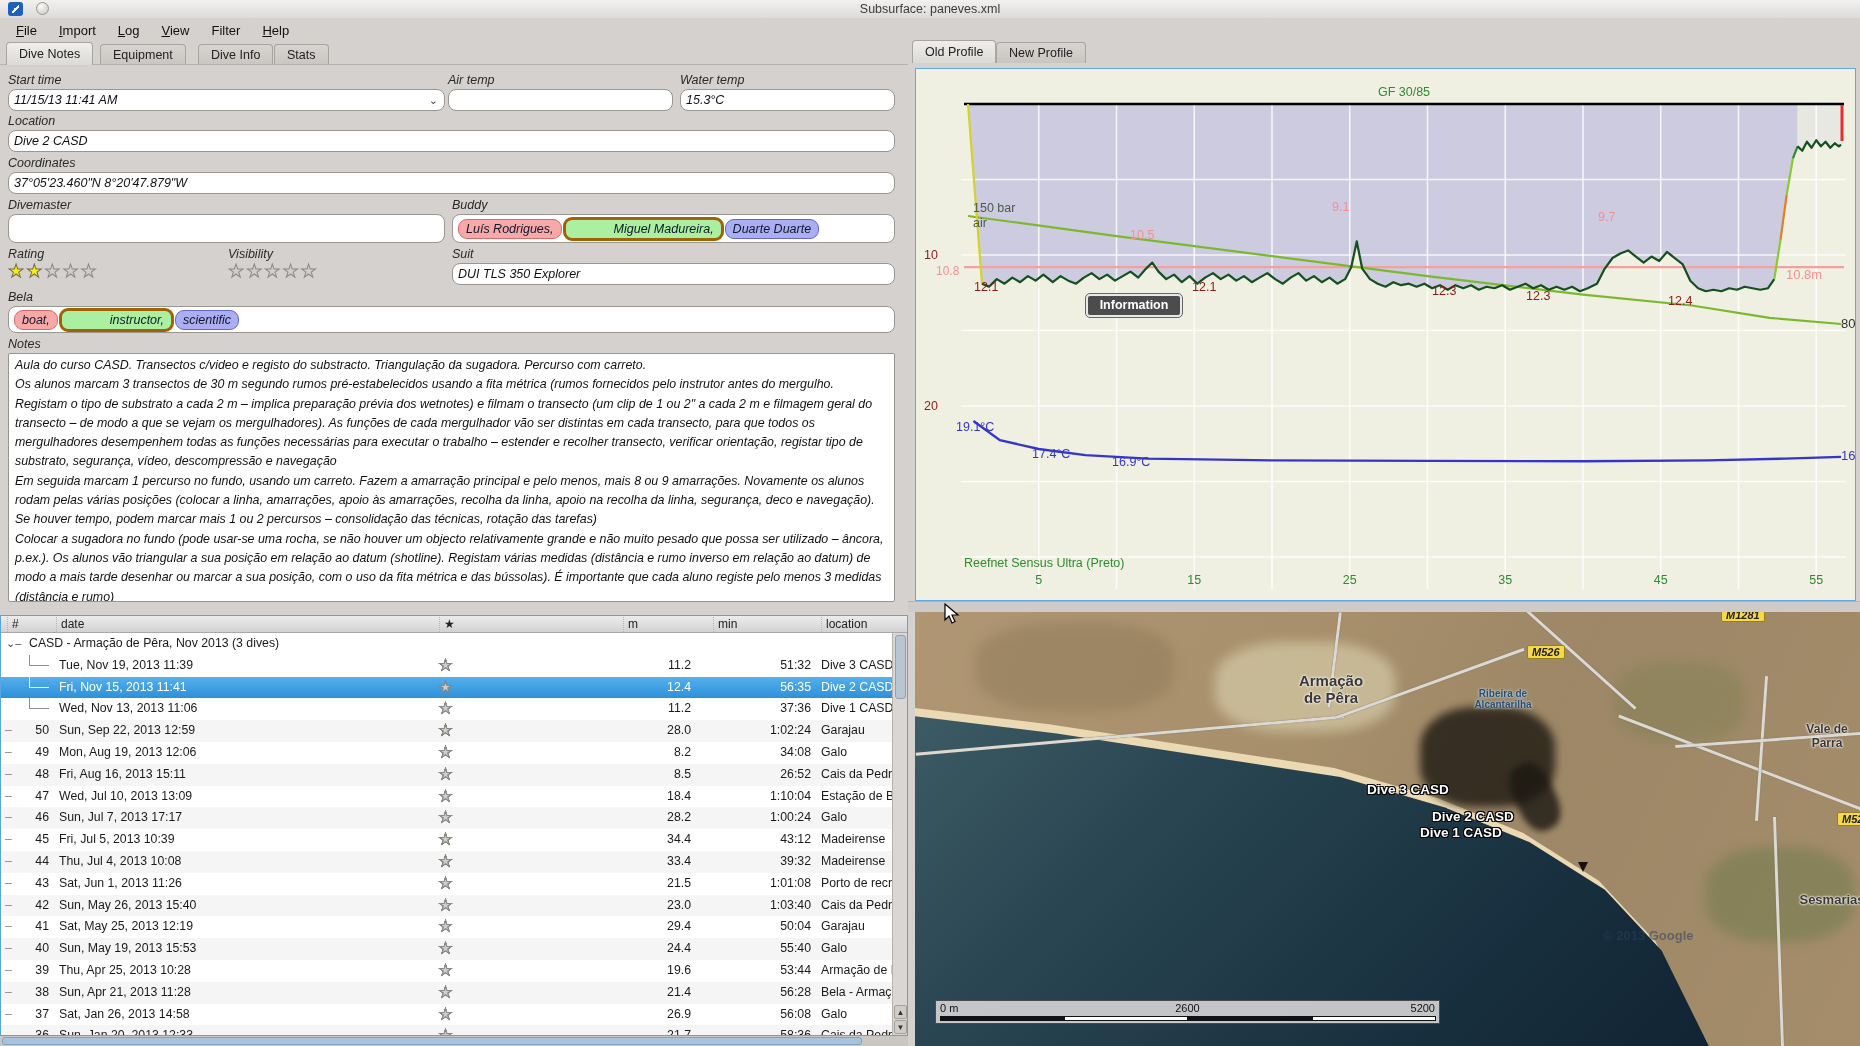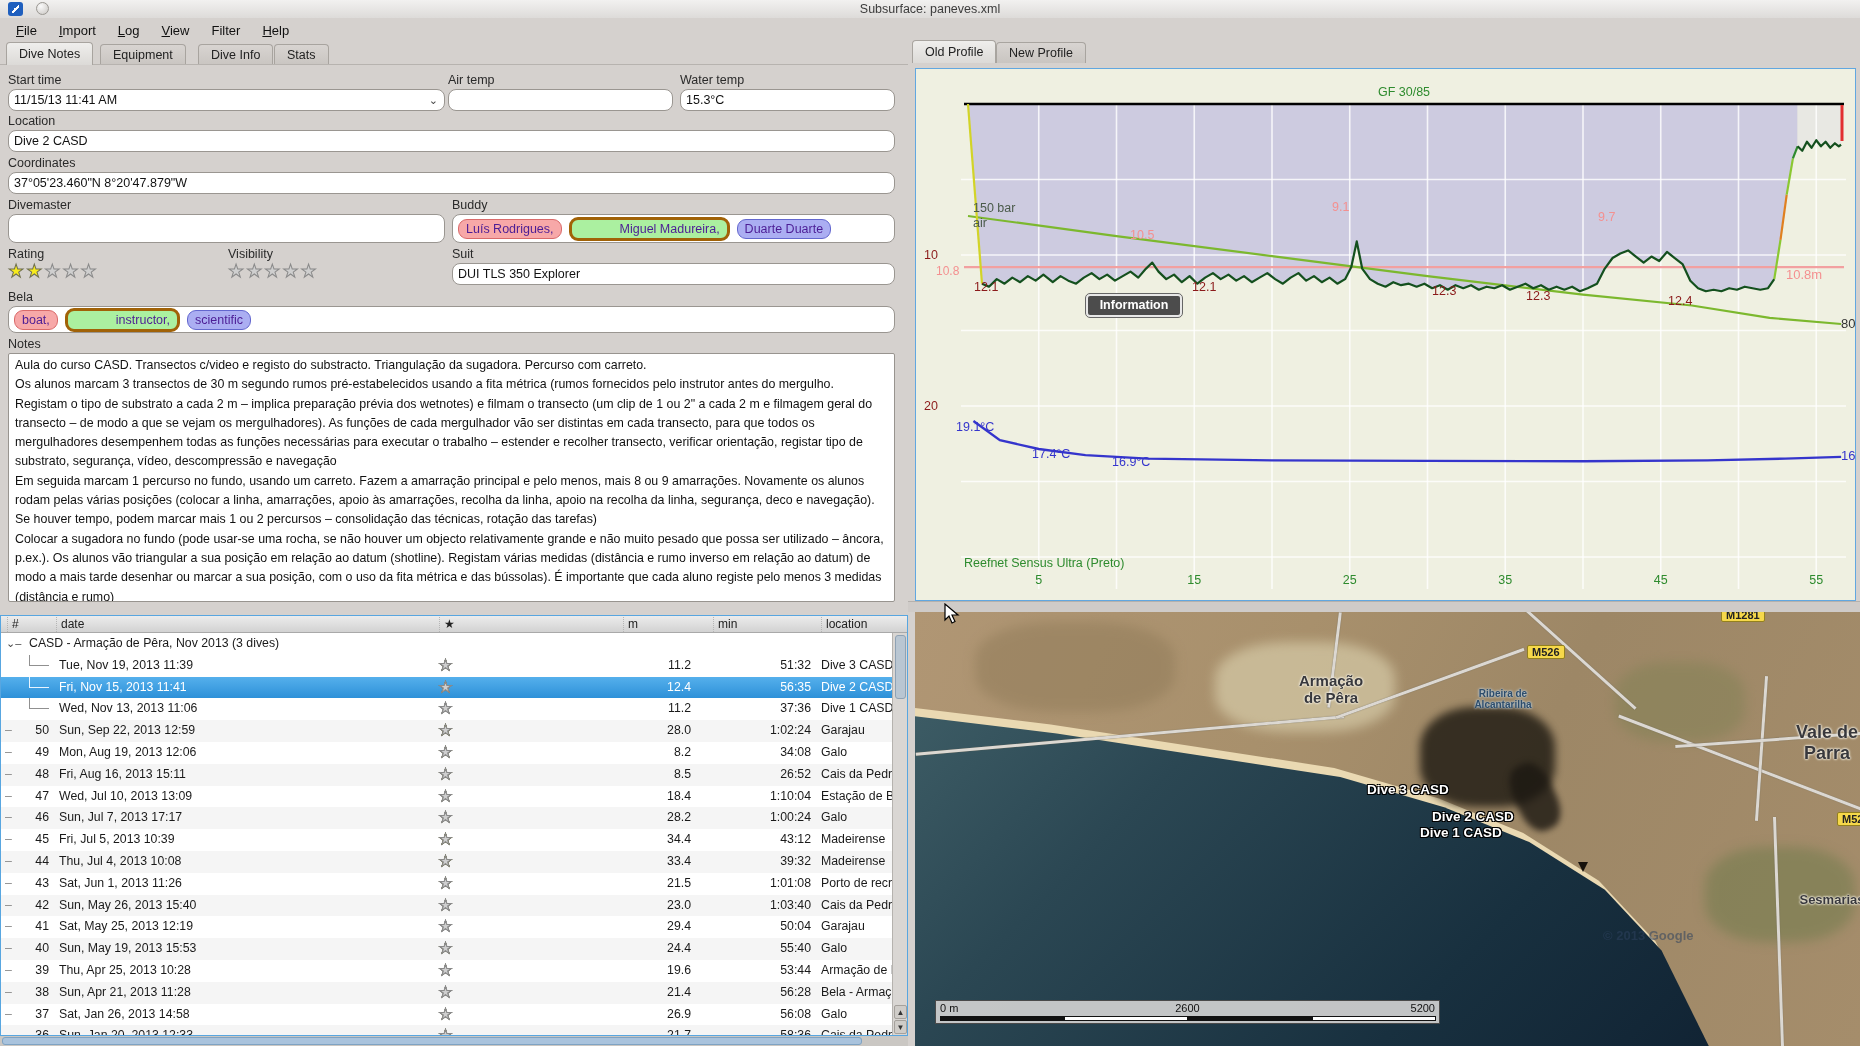--- a/index.html
+++ b/index.html
@@ -21,22 +21,22 @@
   .menu-item u{text-decoration:underline;}
   
   .tab{position:absolute;border:1px solid #a8a49f;border-bottom:none;border-radius:4px 4px 0 0;
     font-size:12.5px;padding:3px 12px;background:linear-gradient(#d8d4d1,#c9c5c1);color:#222;}
   .tab.active{background:linear-gradient(#efeeec,#dcdad7);padding:4px 12px;z-index:3;}
   
   .flabel{position:absolute;font-size:12.5px;color:#2a2a2a;}
   .input{position:absolute;background:#fff;border:1px solid #9a9691;border-radius:8px;
     font-size:12.5px;padding:2px 5px;color:#111;display:flex;align-items:center;overflow:hidden;}
   .combo-arrow{position:absolute;right:6px;top:4px;font-size:11px;color:#444;}
-  .pill{display:inline-block;border-radius:9px;padding:0px 7px;margin-right:7px;font-size:12.5px;
-    line-height:18px;color:#4c1d95;}
+  .pill{display:inline-block;border-radius:9px;padding:0px 7px;margin-right:1px;font-size:12.5px;
+    line-height:18px;color:#0f172a;}
   .pill.pink{background:#f7a8a8;border:1px solid #d96a6a;}
   .pill.green{background:#abf0a0;border:3px solid #a16207;padding-left:48px;}
   .pill.blue{background:#abaef2;border:1px solid #6367ce;}
   .starrow{position:absolute;letter-spacing:2px;}
   .star{font-size:18px;-webkit-text-stroke:1px #6f6f52;}
   .star.on{color:#f8ec1c;}
   .star.off{color:#cfcfcf;-webkit-text-stroke:1px #8a8a8a;}
   #notes-box{position:absolute;background:#fff;border:1px solid #98948f;border-radius:2px;
     font-size:12.4px;line-height:19.3px;padding:2px 6px;white-space:pre-line;color:#111;overflow:hidden;}
   
@@ -82,21 +82,21 @@
   #beach{position:absolute;left:-6px;top:-9px;width:100%;height:100%;background:#ead9b2;
     clip-path:polygon(0% 24%,15% 28%,30% 33%,45% 38%,56% 45%,65% 53%,73% 64%,79% 78%,84% 100%,0% 100%);}
   #sea{position:absolute;left:0;top:0;width:100%;height:100%;
     background:linear-gradient(135deg,#42626a 0%,#2b4753 30%,#18303f 65%,#0e1e2f 100%);
     clip-path:polygon(0% 24%,15% 28%,30% 33%,45% 38%,56% 45%,65% 53%,73% 64%,79% 78%,84% 100%,0% 100%);}
   .road{position:absolute;height:2.5px;background:#dcd8d2;box-shadow:0 0 1px #66604f;}
   .map-label{position:absolute;font-weight:bold;color:#38383c;white-space:pre-line;text-align:center;
     text-shadow:0 0 3px #f4efe3,0 0 2px #f4efe3,0 0 2px #f4efe3;}
   .map-label.water{color:#2e4d6b;text-shadow:0 0 3px #bed3e4,0 0 2px #bed3e4;}
   .badge{position:absolute;background:#f6d84a;border:1px solid #93801e;border-radius:2px;
-    font-size:11px;font-weight:bold;padding:0px 4px;color:#222;}
+    font-size:11px;font-weight:bold;padding:0px 4px;color:#222;font-style:italic;}
   .dive-label{position:absolute;color:#fff;font-weight:bold;font-size:13.5px;white-space:nowrap;
     text-shadow:-1px -1px 0 #000,1px -1px 0 #000,-1px 1px 0 #000,1px 1px 0 #000;}
   #marker{position:absolute;width:0;height:0;border-left:5px solid transparent;border-right:5px solid transparent;
     border-top:10px solid #17120c;}
   #scalebar{position:absolute;left:20px;top:388px;width:505px;height:24px;background:rgba(208,208,208,.93);
     border:1px solid #4a4a4a;font-size:11px;color:#111;}
   .seg{position:absolute;top:15px;height:5px;border:1px solid #111;}
   #copyright{position:absolute;left:688px;top:316px;font-size:13px;color:rgba(45,65,95,.55);font-weight:bold;}
   
   #cursor{position:absolute;left:944px;top:603px;z-index:50;}
@@ -126,21 +126,21 @@
       <div class="tab" style="left: 100px; top: 44px;">Equipment</div>
       <div class="tab" style="left: 198px; top: 44px;">Dive Info</div>
       <div class="tab" style="left: 274px; top: 44px;">Stats</div>
     </div>
 
   <div id="tabs-right">
       <div class="tab active" style="left: 912px; top: 40px;">Old Profile</div>
       <div class="tab" style="left: 996px; top: 42px;">New Profile</div>
     </div>
 
-  <div id="form" style="position:absolute;left:0;top:64px;width:908px;height:551px;border-top:1px solid #b7b3af;">
+  <div id="form" style="position:absolute;left:0;top:64px;width:908px;height:551px;border-top:1px solid #b7b3af;font-style:italic;">
     <div class="flabel" style="left:8px;top:8px">Start time</div>
     <div class="input" style="left:8px;top:24px;width:437px;height:22px">
       <span>11/15/13 11:41 AM</span>
       <span class="combo-arrow">⌄</span>
     </div>
     <div class="flabel" style="left:448px;top:8px">Air temp</div>
     <div class="input" style="left:448px;top:24px;width:225px;height:22px">
       <span></span>
       </div>
     <div class="flabel" style="left:680px;top:8px">Water temp</div>
@@ -572,21 +572,21 @@
     <div class="road" style="left:590px;top:45px;width:150px;transform:rotate(42deg)"></div>
     <div class="road" style="left:695px;top:150px;width:265px;transform:rotate(21deg)"></div>
     <div class="road" style="left:845px;top:64px;width:3px;height:145px;transform:rotate(4deg)"></div>
     <div class="road" style="left:862px;top:205px;width:3px;height:230px;transform:rotate(-2deg)"></div>
     <div class="road" style="left:760px;top:126px;width:200px;transform:rotate(-4deg)"></div>
     <div id="map-labels">
         <div class="map-label" style="left: 366px; top: 60px; font-size: 15px; width: 100px;">Armação
 de Pêra</div>
         <div class="map-label water" style="left: 528px; top: 76px; font-size: 10px; width: 120px;">Ribeira de
 Alcantarilha</div>
-        <div class="map-label" style="left: 880px; top: 110px; font-size: 18px; width: 64px;">Vale de
+        <div class="map-label" style="left: 880px; top: 110px; font-size: 12px; width: 64px;">Vale de
 Parra</div>
         <div class="map-label" style="left: 872px; top: 280px; font-size: 13px; width: 90px;">Sesmarias</div>
         <div class="badge" style="left: 806px; top: -4px;">M1281</div>
         <div class="badge" style="left: 612px; top: 33px;">M526</div>
         <div class="badge" style="left: 922px; top: 200px;">M526</div>
         <div class="dive-label" style="left: 452px; top: 170px;">Dive 3 CASD</div>
         <div class="dive-label" style="left: 517px; top: 197px;">Dive 2 CASD</div>
         <div class="dive-label" style="left: 505px; top: 213px;">Dive 1 CASD</div>
       </div>
     <div id="marker" style="left:663px;top:250px"></div>

